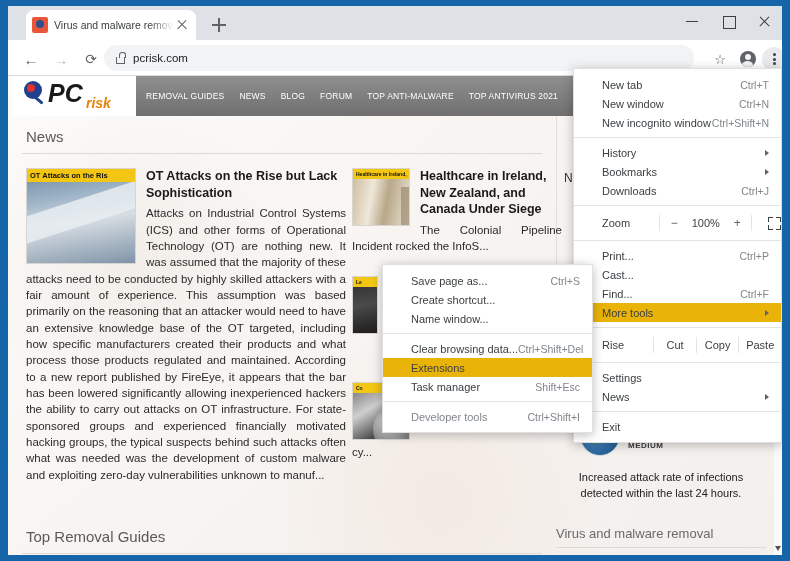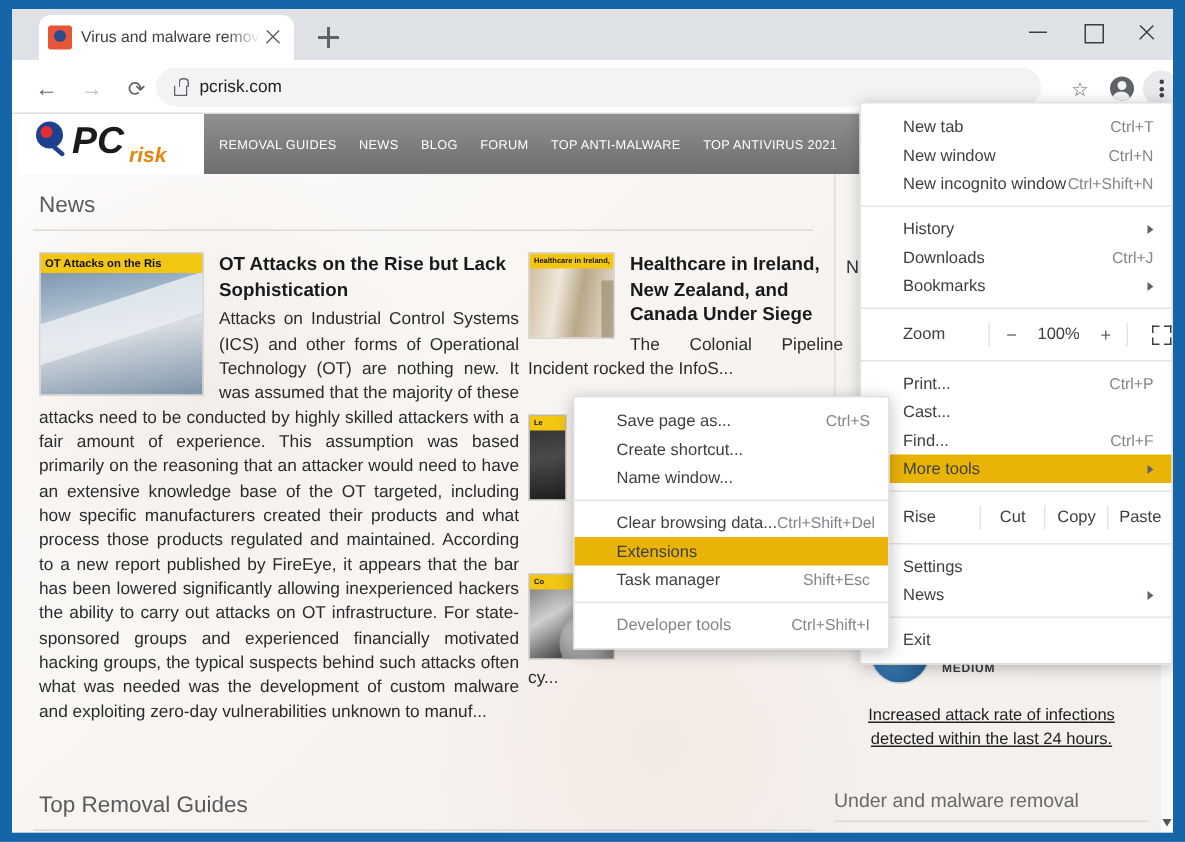--- a/index.html
+++ b/index.html
@@ -337,21 +337,21 @@
   }
   .gauge-pointer {
     position: absolute; left: 120px; top: 56px;
     width: 0; height: 0;
     border-left: 4px solid transparent;
     border-right: 4px solid transparent;
     border-bottom: 5px solid #9a9a9a;
   }
   .activity-note {
     font-size: 11px; color: #222; line-height: 1.45;
-    text-align: center; margin-top: 14px; padding: 0 6px; text-decoration: underline;
+    text-align: center; margin-top: 14px; padding: 0 6px;
   }
   .sub-title {
     font-size: 13px; color: #6a6a6a;
     margin-top: 24px; padding-bottom: 6px;
     border-bottom: 1px solid #ddd9d5;
   }
 
   .divider-line {
     position: absolute; left: 548px; top: 0;
     width: 1px; height: 232px; background: #e2ddd8;
@@ -598,21 +598,21 @@
                   <i style="background:#9a9a9a"></i>
               </div>
               <div class="gauge-bar"></div>
               <div class="gauge-label">MEDIUM</div>
             </div>
             <div class="gauge-pointer"></div>
           </div>
 
           <div class="activity-note">Increased attack rate of infections detected within the last 24 hours.</div>
 
-          <div class="sub-title">Under and malware removal</div>
+          <div class="sub-title">Virus and malware removal</div>
 
         </div>
 
         <div class="bottom-sec">
           <div class="section-title">Top Removal Guides</div>
 
         </div>
 
       </div>
 
@@ -637,26 +637,26 @@
         <span class="accel">Ctrl+Shift+N</span>
       </div>
 
       <div class="msep"></div>
 
       <div class="mi">
         <span class="label">History</span>
         <span class="arrow"></span>
       </div>
       <div class="mi">
+        <span class="label">Bookmarks</span>
+        <span class="arrow"></span>
+      </div>
+      <div class="mi">
         <span class="label">Downloads</span>
         <span class="accel">Ctrl+J</span>
-      </div>
-      <div class="mi">
-        <span class="label">Bookmarks</span>
-        <span class="arrow"></span>
       </div>
 
       <div class="msep"></div>
 
       <div class="zoomrow">
         <span class="zl">Zoom</span>
         <span class="zsep"></span>
         <span class="zbtn">−</span>
         <span class="zval">100%</span>
         <span class="zbtn">+</span>

